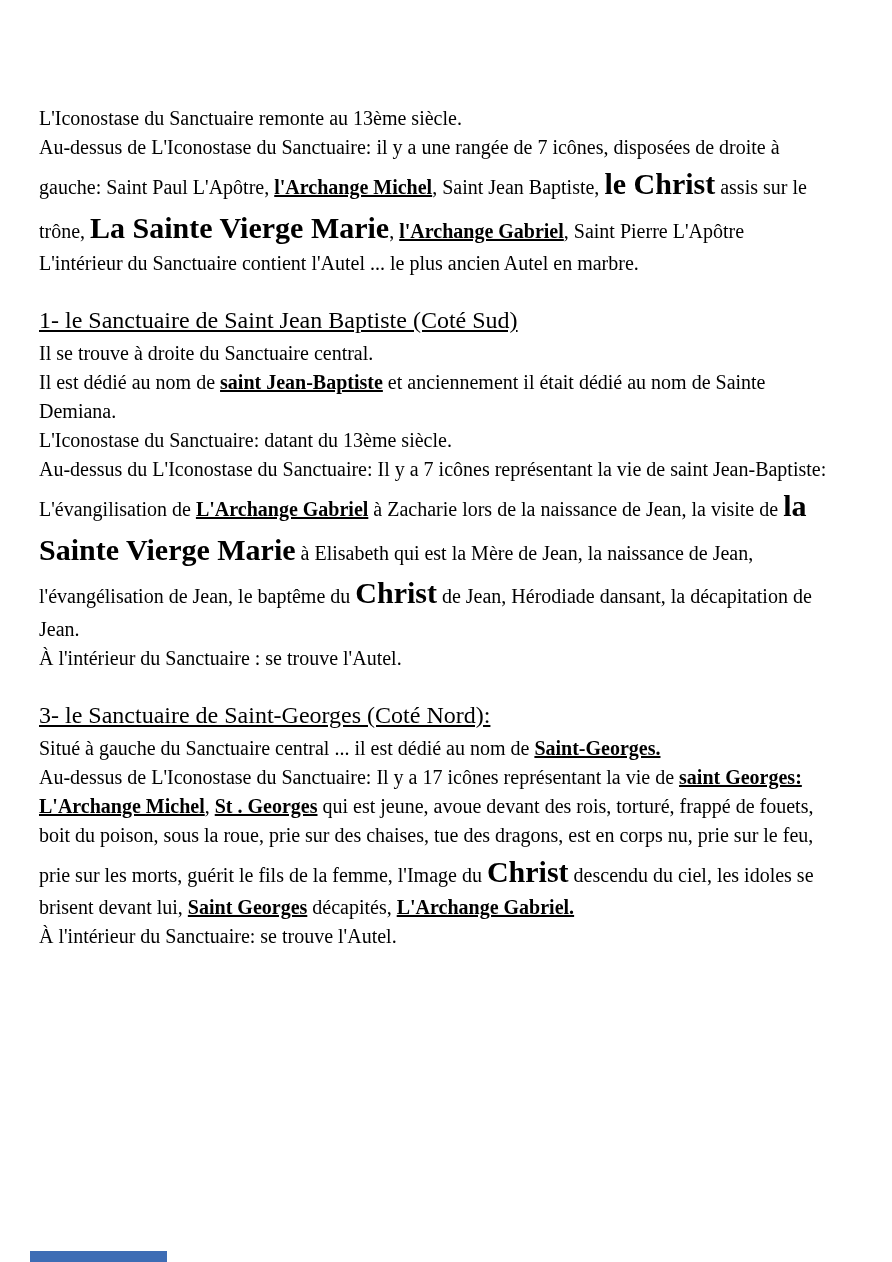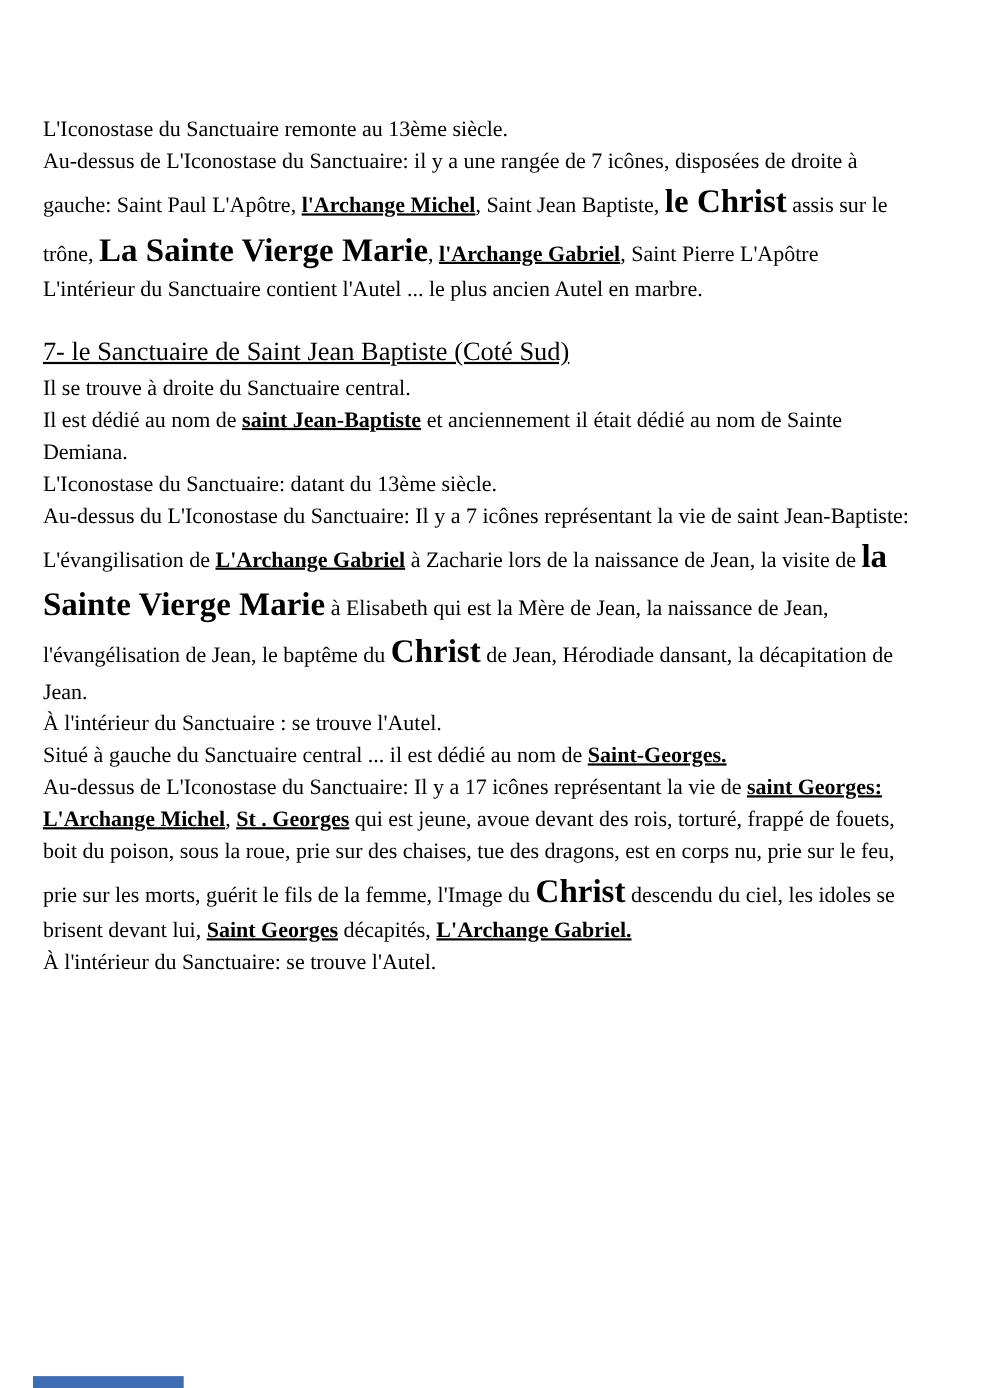--- a/index.html
+++ b/index.html
@@ -40,18 +40,19 @@
     bottom: 0;
     width: 137px;
     height: 11px;
   }
 </style>
 </head>
 <body style="background: rgb(255, 255, 255); color: rgb(0, 0, 0);">
 
 <div class="doc">
     <div class="para"><span class="run-n">L'Iconostase du Sanctuaire remonte au 13ème siècle.</span><br><span class="run-n">Au-dessus de L'Iconostase du Sanctuaire: il y a une rangée de 7 icônes, disposées de droite à gauche: Saint Paul L'Apôtre, </span><span class="run-b">l'Archange Michel</span><span class="run-n">, Saint Jean Baptiste, </span><span class="run-B">le Christ</span><span class="run-n"> assis sur le trône, </span><span class="run-B">La Sainte Vierge Marie</span><span class="run-n">, </span><span class="run-b">l'Archange Gabriel</span><span class="run-n">, Saint Pierre L'Apôtre</span><br><span class="run-n">L'intérieur du Sanctuaire contient l'Autel ... le plus ancien Autel en marbre.</span></div>
-    <div class="heading"><span class="run-n">7- le Sanctuaire de Saint Jean Baptiste (Coté Sud)</span></div>
+    <div class="heading"><span class="run-n">1- le Sanctuaire de Saint Jean Baptiste (Coté Sud)</span></div>
     <div class="para"><span class="run-n">Il se trouve à droite du Sanctuaire central.</span><br><span class="run-n">Il est dédié au nom de </span><span class="run-b">saint Jean-Baptiste</span><span class="run-n"> et anciennement il était dédié au nom de Sainte Demiana.</span><br><span class="run-n">L'Iconostase du Sanctuaire: datant du 13ème siècle.</span><br><span class="run-n">Au-dessus du L'Iconostase du Sanctuaire: Il y a 7 icônes représentant la vie de saint Jean-Baptiste:</span><br><span class="run-n">L'évangilisation de </span><span class="run-b">L'Archange Gabriel</span><span class="run-n"> à Zacharie lors de la naissance de Jean, la visite de </span><span class="run-B">la Sainte Vierge Marie</span><span class="run-n"> à Elisabeth qui est la Mère de Jean, la naissance de Jean, l'évangélisation de Jean, le baptême du </span><span class="run-B">Christ</span><span class="run-n"> de Jean, Hérodiade dansant, la décapitation de Jean.</span><br><span class="run-n">À l'intérieur du Sanctuaire : se trouve l'Autel.</span></div>
+    <div class="heading"><span class="run-n">3- le Sanctuaire de Saint-Georges (Coté Nord):</span></div>
     <div class="para"><span class="run-n">Situé à gauche du Sanctuaire central ... il est dédié au nom de </span><span class="run-b">Saint-Georges.</span><br><span class="run-n">Au-dessus de L'Iconostase du Sanctuaire: Il y a 17 icônes représentant la vie de </span><span class="run-b">saint Georges:</span><br><span class="run-b">L'Archange Michel</span><span class="run-n">, </span><span class="run-b">St . Georges</span><span class="run-n"> qui est jeune, avoue devant des rois, torturé, frappé de fouets, boit du poison, sous la roue, prie sur des chaises, tue des dragons, est en corps nu, prie sur le feu, prie sur les morts, guérit le fils de la femme, l'Image du </span><span class="run-B">Christ</span><span class="run-n"> descendu du ciel, les idoles se brisent devant lui, </span><span class="run-b">Saint Georges</span><span class="run-n"> décapités, </span><span class="run-b">L'Archange Gabriel.</span><br><span class="run-n">À l'intérieur du Sanctuaire: se trouve l'Autel.</span></div>
   </div>
 
 <div class="bottom-bar" style="background: rgb(62, 109, 181);"></div>
 
 </body></html>

